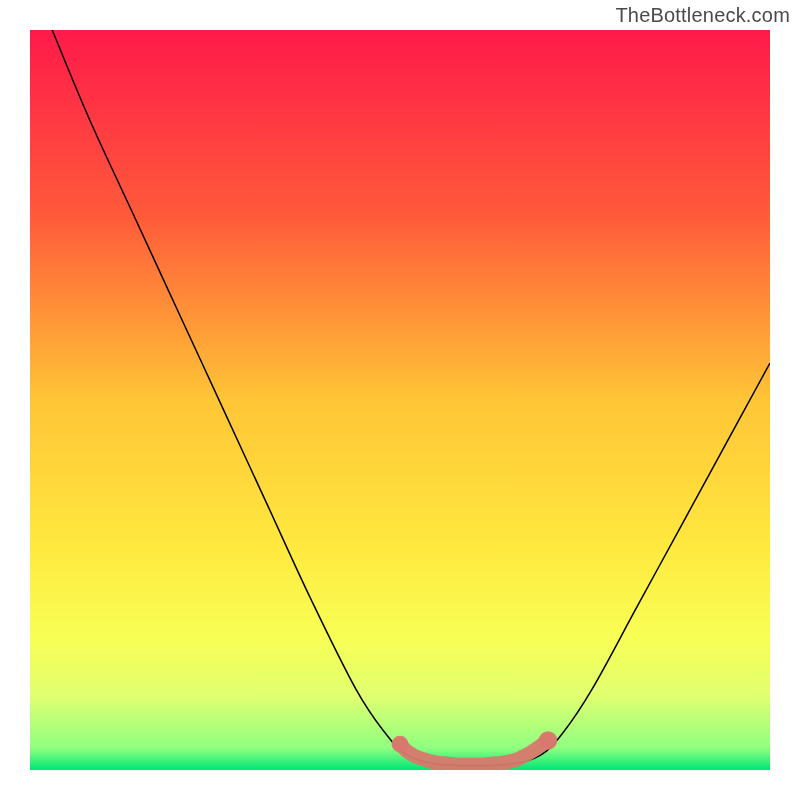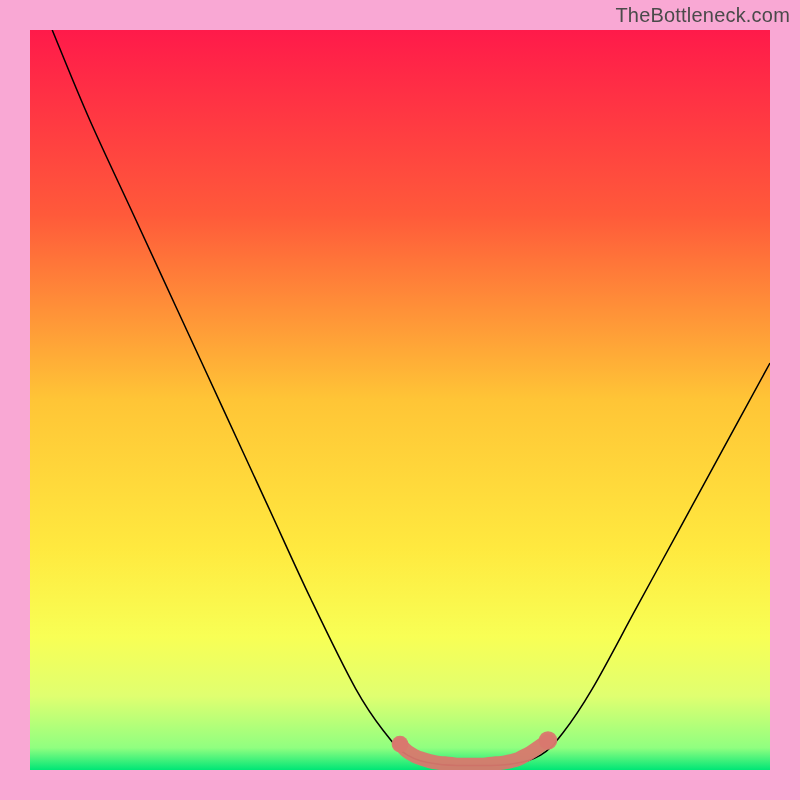--- a/index.html
+++ b/index.html
@@ -8,21 +8,21 @@
     width: 800px;
     height: 800px;
     background: #000;
     overflow: hidden;
     font-family: Arial, Helvetica, sans-serif;
   }
   .frame {
     position: relative;
     width: 800px;
     height: 800px;
-    background: #f9a8d4;
+    background: #ffffff;
   }
   .watermark {
     position: absolute;
     top: 4px;
     right: 10px;
     color: #4a4a4a;
     font-size: 20px;
     font-weight: 500;
     letter-spacing: 0.2px;
     z-index: 10;

